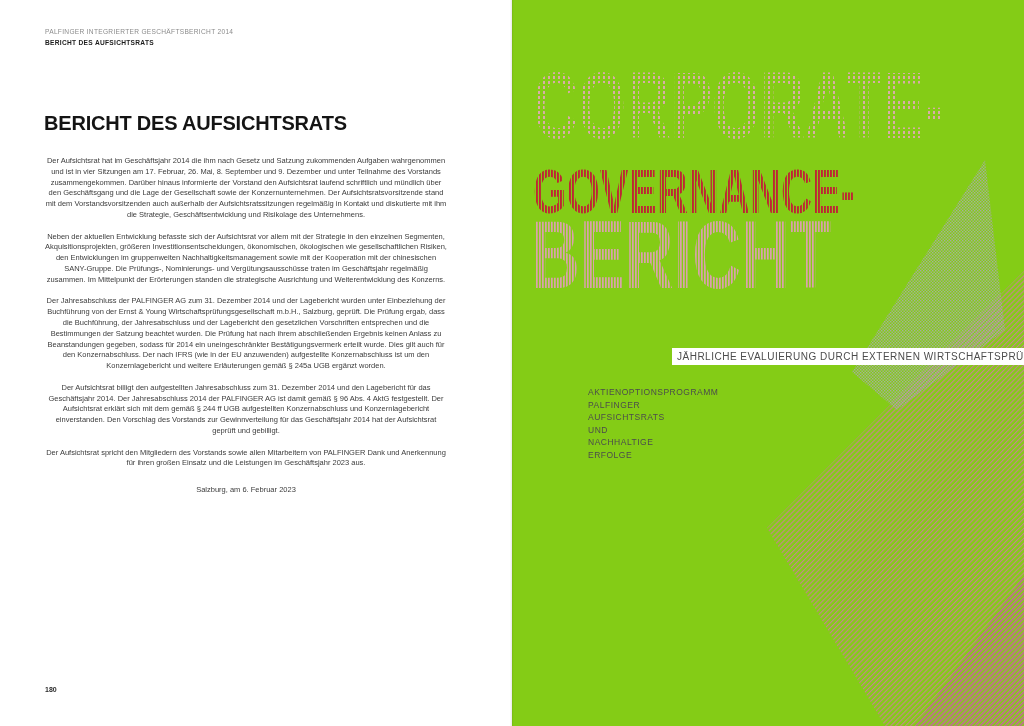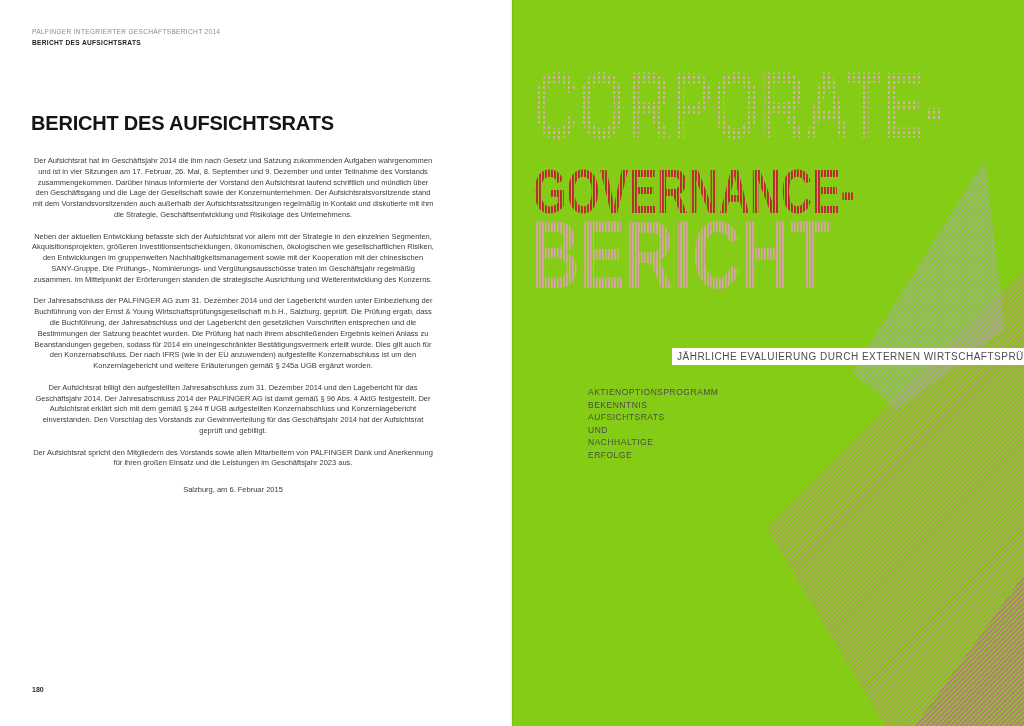--- a/index.html
+++ b/index.html
@@ -9,21 +9,21 @@
     font-family:"Liberation Sans","DejaVu Sans",sans-serif;
     -webkit-font-smoothing:antialiased;
   }
   
   .spread{position:absolute;inset:0;}
   .seam{
     position:absolute;left:510px;top:0;width:4px;height:726px;
     background:linear-gradient(90deg,rgba(0,0,0,0) 0%,rgba(0,0,0,0.10) 55%,rgba(0,0,0,0.03) 70%,rgba(0,0,0,0) 100%);
   }
   
-  .page-left{position:absolute;left:4px;top:0;width:512px;height:726px;background:#fff;padding-left:36px;}
+  .page-left{position:absolute;left:17px;top:0;width:512px;height:726px;background:#fff;padding-left:36px;}
   .meta{position:absolute;left:28px;top:26px;line-height:11px;}
   .meta .m1{font-size:6.6px;color:#8b8b8b;letter-spacing:0.3px;}
   .meta .m2{font-size:6.6px;color:#1c1c1c;font-weight:bold;letter-spacing:0.3px;}
   h1.doc-title{
     position:absolute;left:27px;top:112px;margin:0;
     font-size:20px;font-weight:bold;color:#141414;letter-spacing:-0.2px;
   }
   .bodycopy{
     position:absolute;left:28px;top:156px;width:402px;
     font-size:7.5px;line-height:10.8px;color:#3c3c3c;text-align:center;
@@ -67,21 +67,21 @@
 
     <h1 class="doc-title">BERICHT DES AUFSICHTSRATS</h1>
 
     <div class="bodycopy">
       <p>Der Aufsichtsrat hat im Geschäftsjahr 2014 die ihm nach Gesetz und Satzung zukommenden Aufgaben wahrgenommen und ist in vier Sitzungen am 17. Februar, 26. Mai, 8. September und 9. Dezember und unter Teilnahme des Vorstands zusammengekommen. Darüber hinaus informierte der Vorstand den Aufsichtsrat laufend schriftlich und mündlich über den Geschäftsgang und die Lage der Gesellschaft sowie der Konzernunternehmen. Der Aufsichtsratsvorsitzende stand mit dem Vorstandsvorsitzenden auch außerhalb der Aufsichtsratssitzungen regelmäßig in Kontakt und diskutierte mit ihm die Strategie, Geschäftsentwicklung und Risikolage des Unternehmens.</p>
       <p>Neben der aktuellen Entwicklung befasste sich der Aufsichtsrat vor allem mit der Strategie in den einzelnen Segmenten, Akquisitionsprojekten, größeren Investitionsentscheidungen, ökonomischen, ökologischen wie gesellschaftlichen Risiken, den Entwicklungen im gruppenweiten Nachhaltigkeitsmanagement sowie mit der Kooperation mit der chinesischen SANY-Gruppe. Die Prüfungs-, Nominierungs- und Vergütungsausschüsse traten im Geschäftsjahr regelmäßig zusammen. Im Mittelpunkt der Erörterungen standen die strategische Ausrichtung und Weiterentwicklung des Konzerns.</p>
       <p>Der Jahresabschluss der PALFINGER AG zum 31. Dezember 2014 und der Lagebericht wurden unter Einbeziehung der Buchführung von der Ernst &amp; Young Wirtschaftsprüfungsgesellschaft m.b.H., Salzburg, geprüft. Die Prüfung ergab, dass die Buchführung, der Jahresabschluss und der Lagebericht den gesetzlichen Vorschriften entsprechen und die Bestimmungen der Satzung beachtet wurden. Die Prüfung hat nach ihrem abschließenden Ergebnis keinen Anlass zu Beanstandungen gegeben, sodass für 2014 ein uneingeschränkter Bestätigungsvermerk erteilt wurde. Dies gilt auch für den Konzernabschluss. Der nach IFRS (wie in der EU anzuwenden) aufgestellte Konzernabschluss ist um den Konzernlagebericht und weitere Erläuterungen gemäß § 245a UGB ergänzt worden.</p>
       <p>Der Aufsichtsrat billigt den aufgestellten Jahresabschluss zum 31. Dezember 2014 und den Lagebericht für das Geschäftsjahr 2014. Der Jahresabschluss 2014 der PALFINGER AG ist damit gemäß § 96 Abs. 4 AktG festgestellt. Der Aufsichtsrat erklärt sich mit dem gemäß § 244 ff UGB aufgestellten Konzernabschluss und Konzernlagebericht einverstanden. Den Vorschlag des Vorstands zur Gewinnverteilung für das Geschäftsjahr 2014 hat der Aufsichtsrat geprüft und gebilligt.</p>
       <p>Der Aufsichtsrat spricht den Mitgliedern des Vorstands sowie allen Mitarbeitern von PALFINGER Dank und Anerkennung für ihren großen Einsatz und die Leistungen im Geschäftsjahr 2023 aus.</p>
       <div class="signoff">
-        <p class="date">Salzburg, am 6. Februar 2015</p>
+        <p class="date">Salzburg, am 6. Februar 2023</p>
       </div>
     </div>
 
     <div class="pageno">180</div>
   </div>
 
   <div class="page-right">
 
     <svg class="art" viewBox="0 0 512 726">
       <defs>
@@ -113,21 +113,21 @@
       <text class="display-text" x="21" y="138" font-size="95" textLength="412" lengthAdjust="spacingAndGlyphs" fill="url(#patDots)">CORPORATE-</text>
       <text class="display-text" x="21" y="213" font-size="63" textLength="322" lengthAdjust="spacingAndGlyphs" fill="url(#patRed)">GOVERNANCE-</text>
       <text class="display-text" x="19" y="288" font-size="97" textLength="300" lengthAdjust="spacingAndGlyphs" fill="url(#patPinkStripe)">BERICHT</text>
     </svg>
 
 
     <div class="banner">JÄHRLICHE EVALUIERUNG DURCH EXTERNEN WIRTSCHAFTSPRÜFER</div>
 
     <div class="callout callout-2">
       <div>AKTIENOPTIONSPROGRAMM</div>
-      <div>BEKENNTNIS</div>
+      <div>PALFINGER</div>
       <div>AUFSICHTSRATS</div>
       <div>UND</div>
       <div>NACHHALTIGE</div>
       <div>ERFOLGE</div>
     </div>
   </div>
 
   <div class="seam"></div>
 </div>
 

